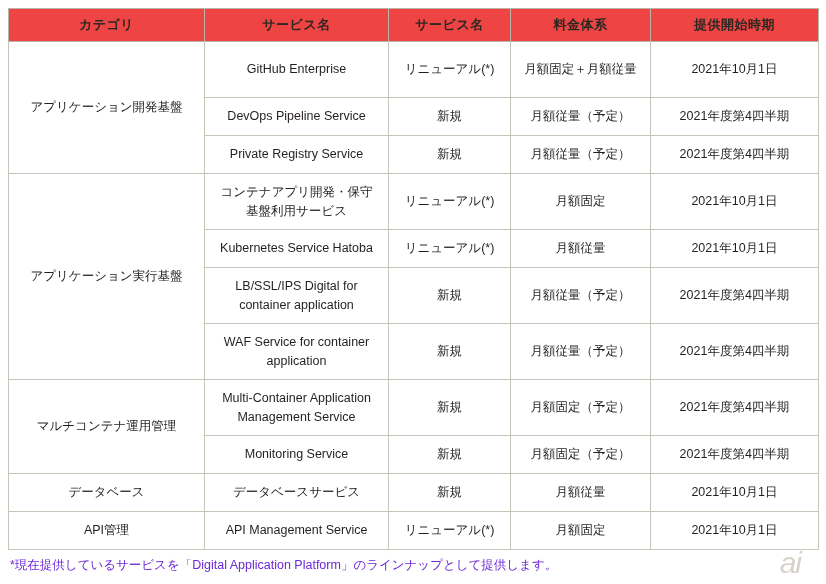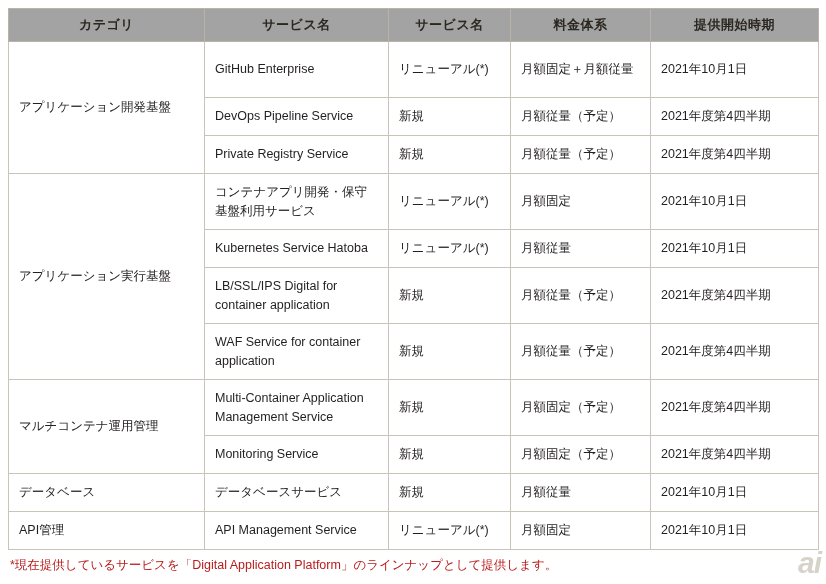--- a/index.html
+++ b/index.html
@@ -27,62 +27,63 @@
     width: 810px;
     border: 1px solid #b9b3a8;
   }
   table.svc col.c0 { width: 196px; }
   table.svc col.c1 { width: 184px; }
   table.svc col.c2 { width: 122px; }
   table.svc col.c3 { width: 140px; }
   table.svc col.c4 { width: 168px; }
 
   table.svc thead th {
-    background: #a3a3a3;
+    background: #ef4444;
     border: 1px solid #b9b3a8;
     font-size: 13px;
     font-weight: bold;
     color: #2b2721;
     height: 26px;
     padding: 3px 6px;
     text-align: center;
     vertical-align: middle;
     letter-spacing: 0.5px;
   }
   table.svc td {
     border: 1px solid #c9c4ba;
     font-size: 12.5px;
     padding: 7px 10px;
     vertical-align: middle;
     line-height: 1.45;
     background: #ffffff;
+    text-align: center;
   }
   td.cat {
     vertical-align: top;
     padding-top: 10px;
   }
   td.svcname { }
   td.ctr {
     text-align: left;
   }
   .foot {
     position: absolute;
     left: 10px;
     top: 557px;
     font-size: 12.5px;
-    color: #b91c1c;
+    color: #6d28d9;
     line-height: 1.3;
   }
   .logo {
     position: absolute;
-    right: 5px;
+    right: 25px;
     bottom: 6px;
     font-size: 30px;
     font-style: italic;
-    font-weight: bold;
+    font-weight: normal;
     color: #d8d3ca;
     letter-spacing: -1px;
     line-height: 1;
     user-select: none;
   }
 </style>
 </head>
 <body>
 
 <div class="sheet">

